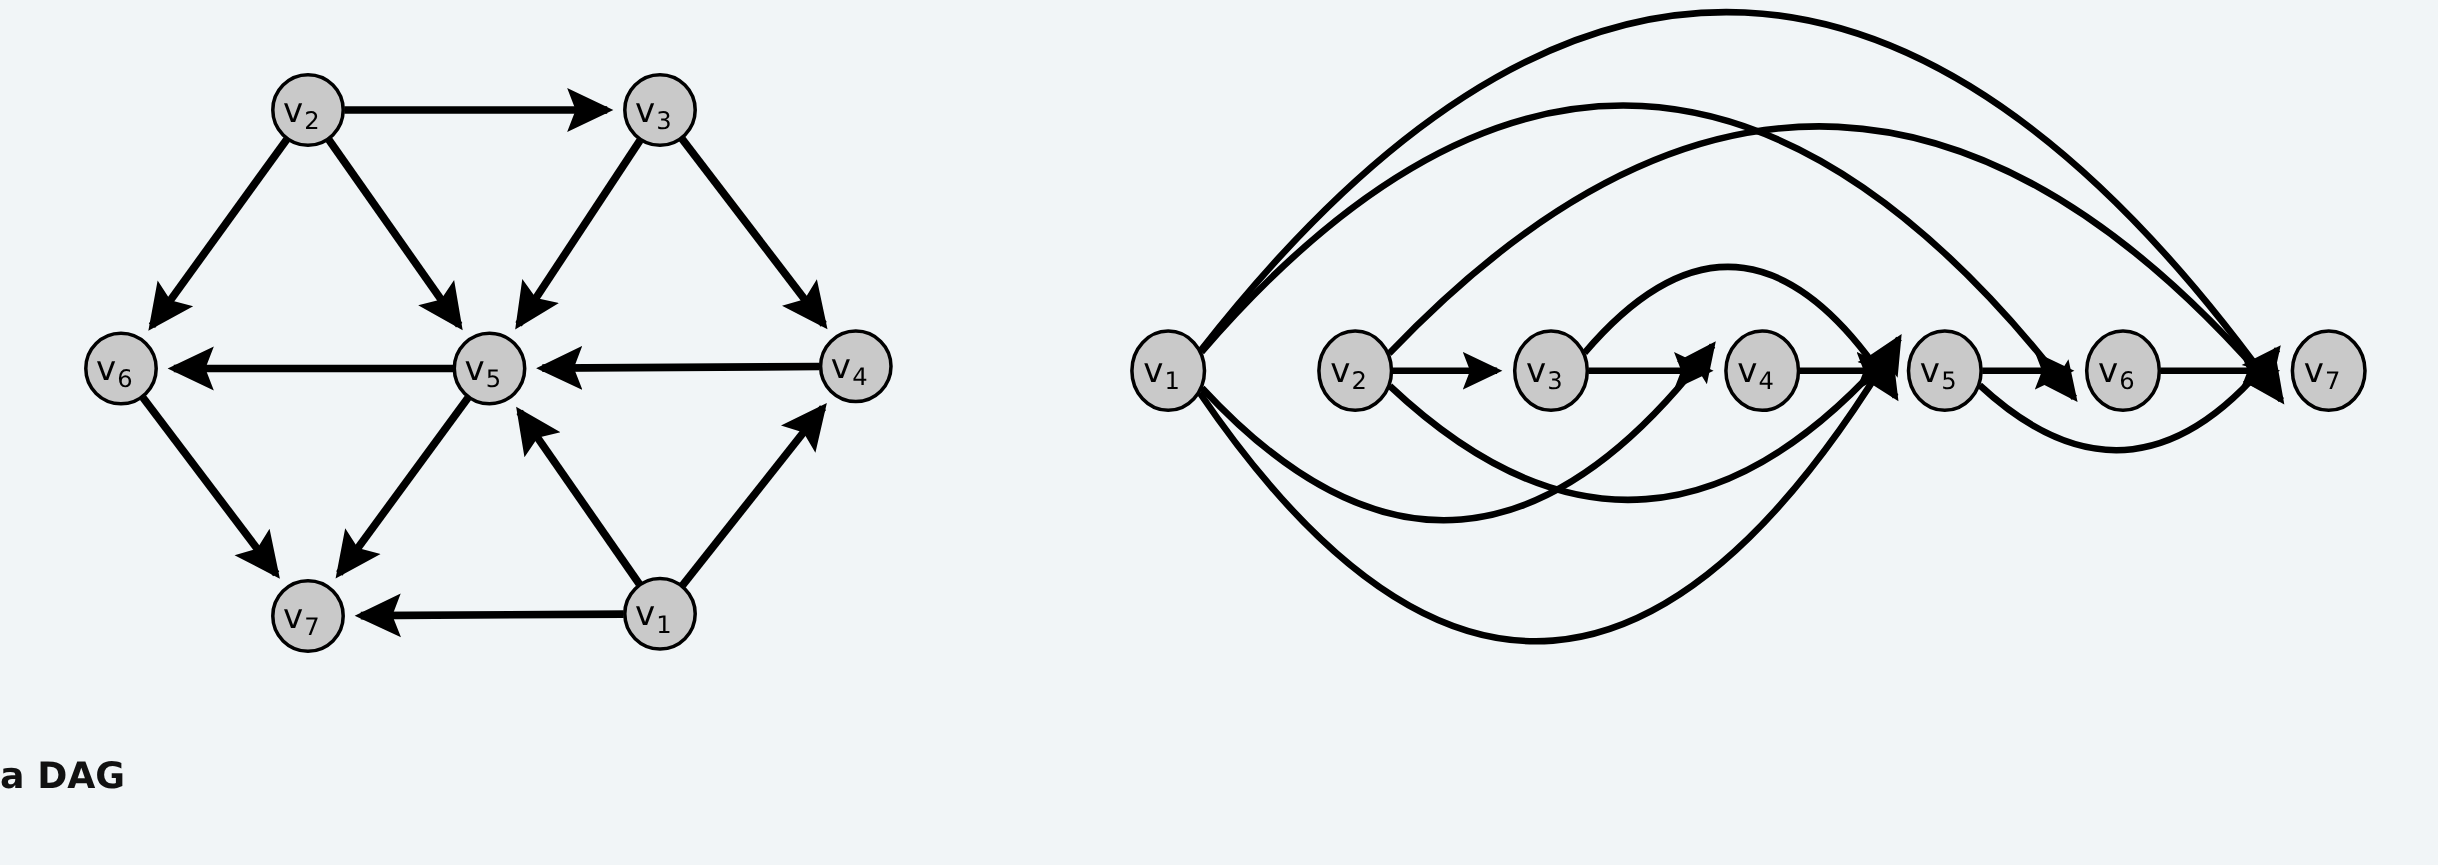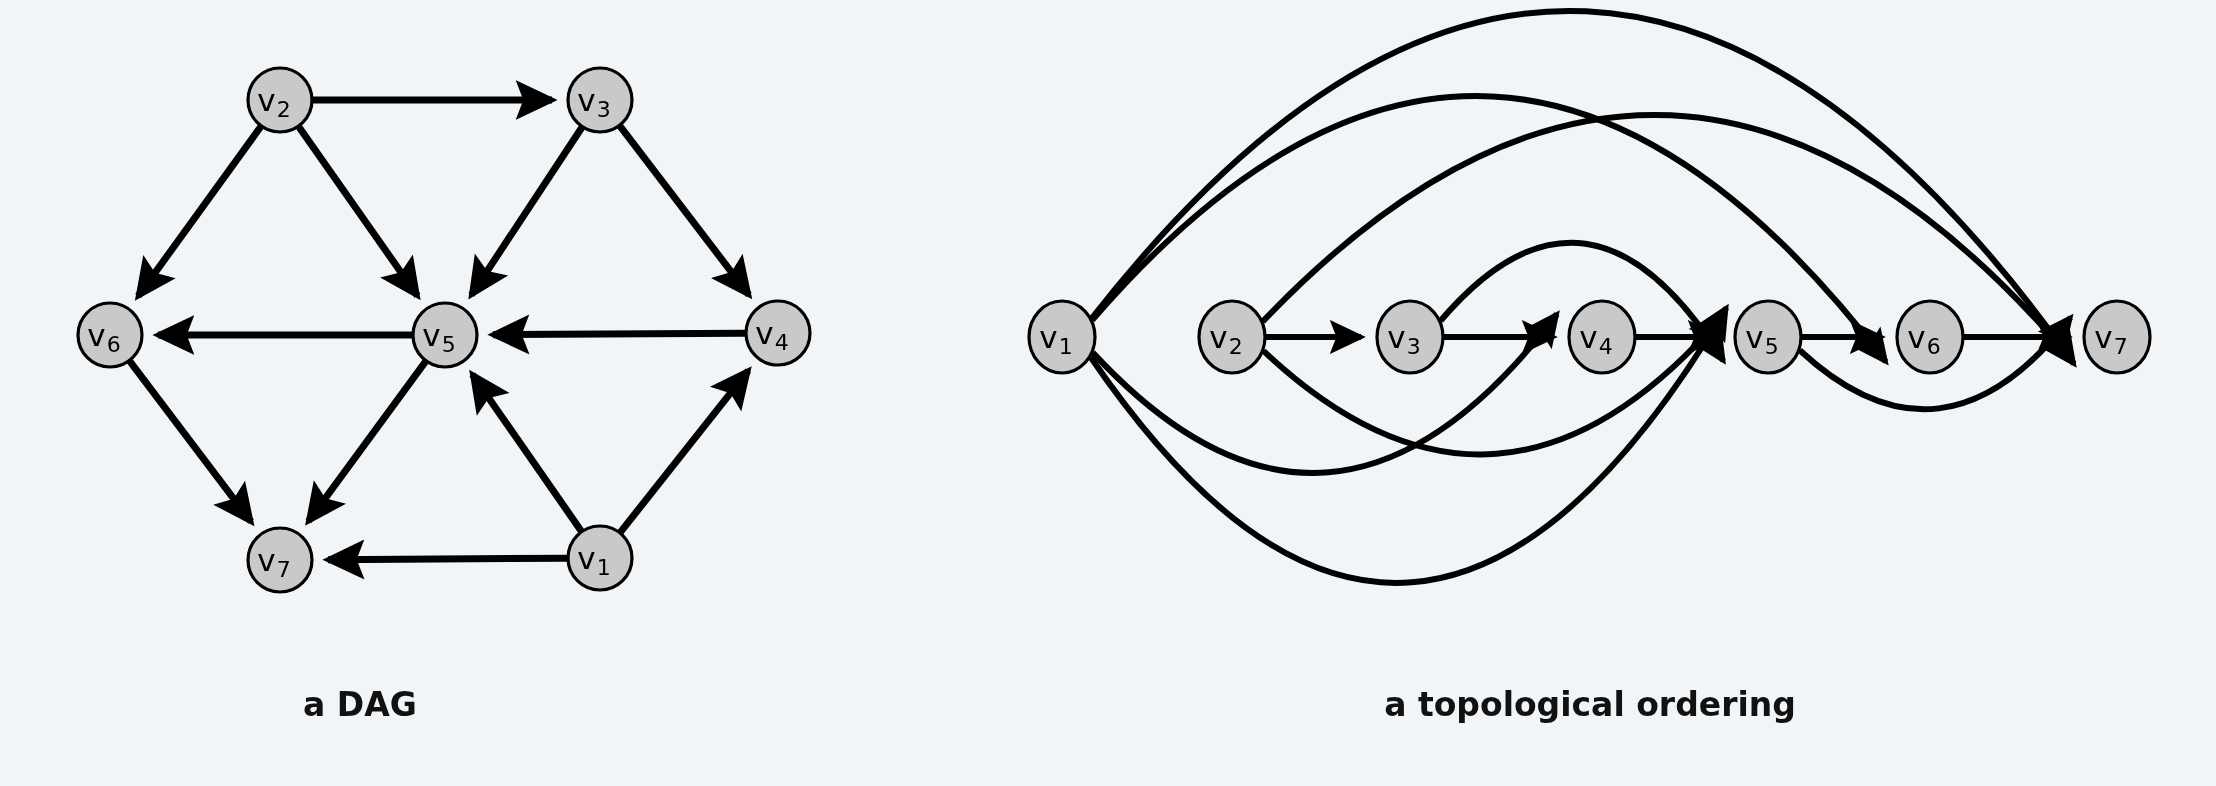--- a/index.html
+++ b/index.html
@@ -21,21 +21,21 @@
     text-anchor:middle;dominant-baseline:middle;
   }
   .node-sub{
     font-family:"DejaVu Sans","Liberation Sans",sans-serif;
     font-size:22px;font-weight:400;fill:#000;
   }
   .caption{
     position:absolute;
     font-family:"DejaVu Sans","Liberation Sans",sans-serif;
     font-size:33px;font-weight:bold;color:#111;
-    text-align:center;white-space:nowrap;
+    white-space:nowrap;
   }
   #caption-dag{left:0;width:720px;top:685px;}
   #caption-topo{left:1060px;width:1060px;top:685px;}
 </style>
 </head>
 <body>
 
 <div id="stage">
 
   <svg class="graph" viewBox="0 0 2216 786" xmlns="http://www.w3.org/2000/svg">
@@ -130,15 +130,14 @@
         </g>
         <g>
           <ellipse cx="2117" cy="337" rx="33" ry="36" class="node-shape"></ellipse>
           <text x="2111" y="339" class="node-label">v<tspan dx="1" dy="9" class="node-sub">7</tspan></text>
         </g>
       </g>
   </svg>
 
   <div class="caption" id="caption-dag">a DAG</div>
 
-  <div class="caption" id="caption-topo">a topological ordering</div>
 
 </div>
 
 </body></html>

